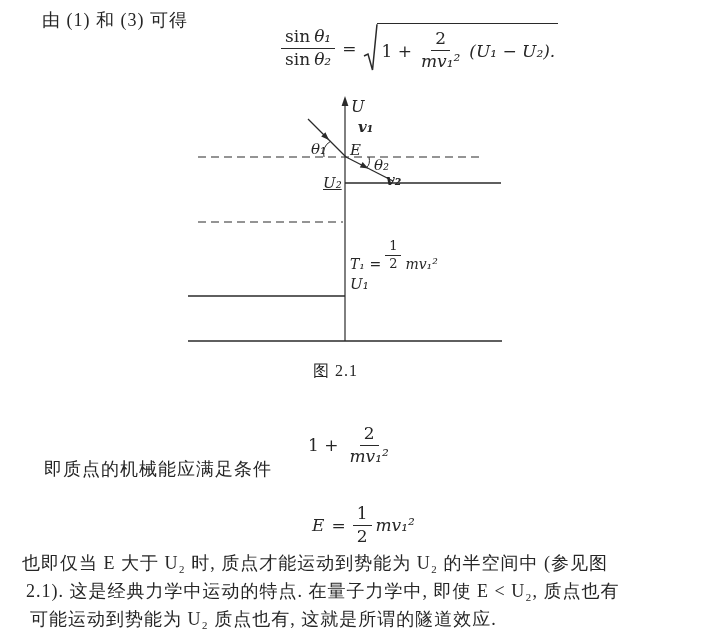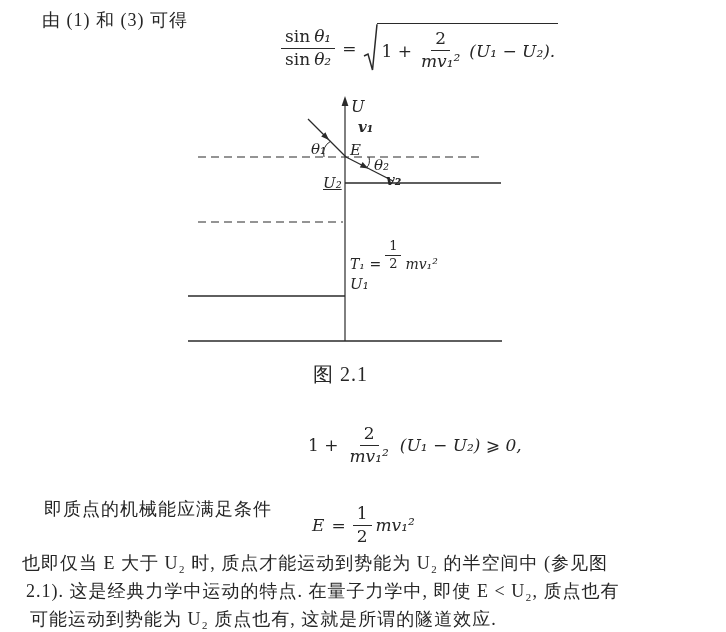--- a/index.html
+++ b/index.html
@@ -107,37 +107,36 @@
         <span class="den">
             <span class="rm">2</span>
           </span>
       </span>
       <span class="mi">mv₁²</span>
     </span>
 
     <span class="figlabel mi" style="left:165px;top:180px;">U₁</span>
   </div>
 
-  <div class="abs cn" style="left:313px;top:361px;font-size:20px;">图 2.1</div>
+  <div class="abs cn" style="left:313px;top:361px;font-size:16px;">图 2.1</div>
 
 
   <div class="abs eqrow math" style="left:260px;top:424px;">
     <span class="rm">1 +</span>
     <span class="frac">
       <span class="num">
           <span class="rm">2</span>
         </span>
       <span class="den">
           <span class="mi">mv₁²</span>
         </span>
     </span>
-    <span class="mi">(U₁ − U₂) ⩾ 0,</span>
   </div>
 
-  <div class="abs cn" style="left:44px;top:497px;">即质点的机械能应满足条件</div>
+  <div class="abs cn" style="left:44px;top:457px;">即质点的机械能应满足条件</div>
 
   <div class="abs eqrow math" style="left:264px;top:504px;">
     <span class="mi">E</span>
     <span class="rm">=</span>
     <span class="frac">
       <span class="num">
           <span class="rm">1</span>
         </span>
       <span class="den">
           <span class="rm">2</span>

